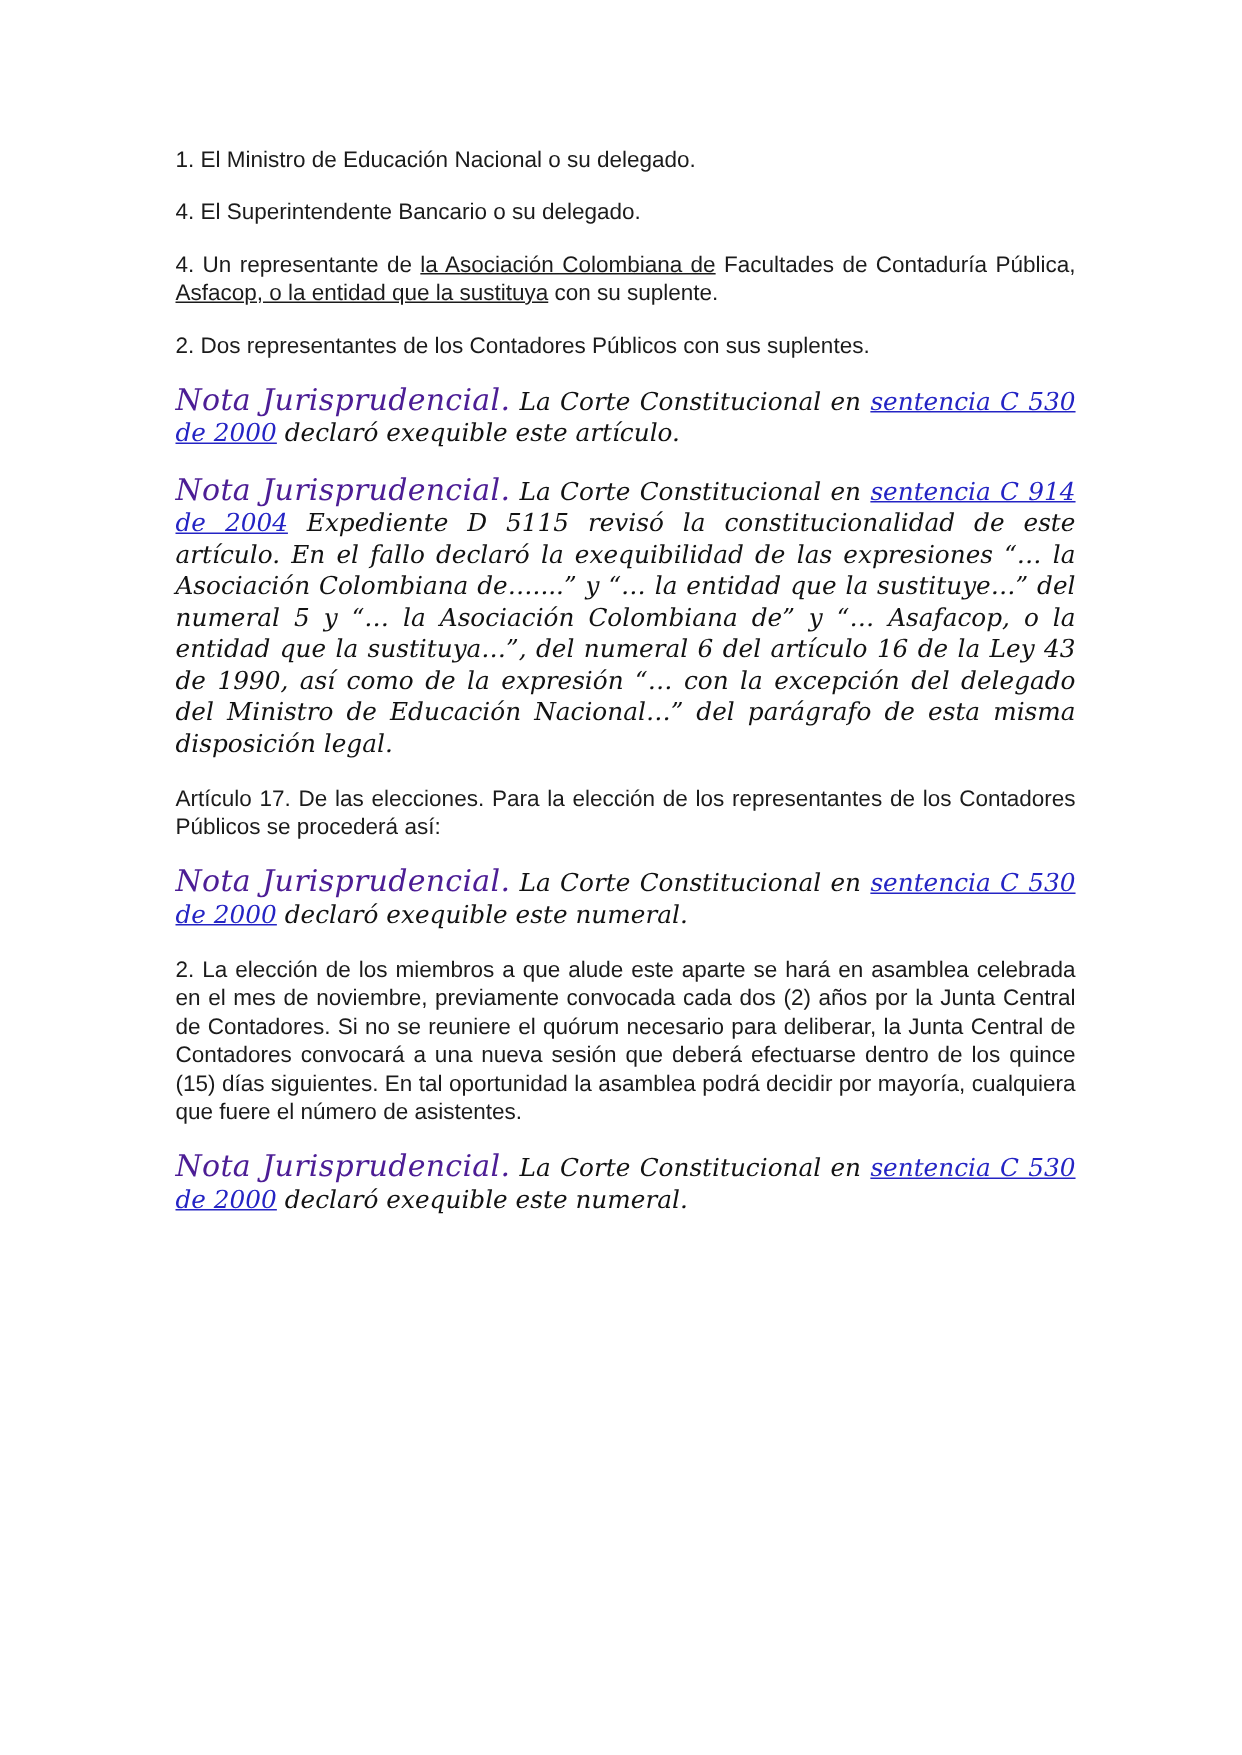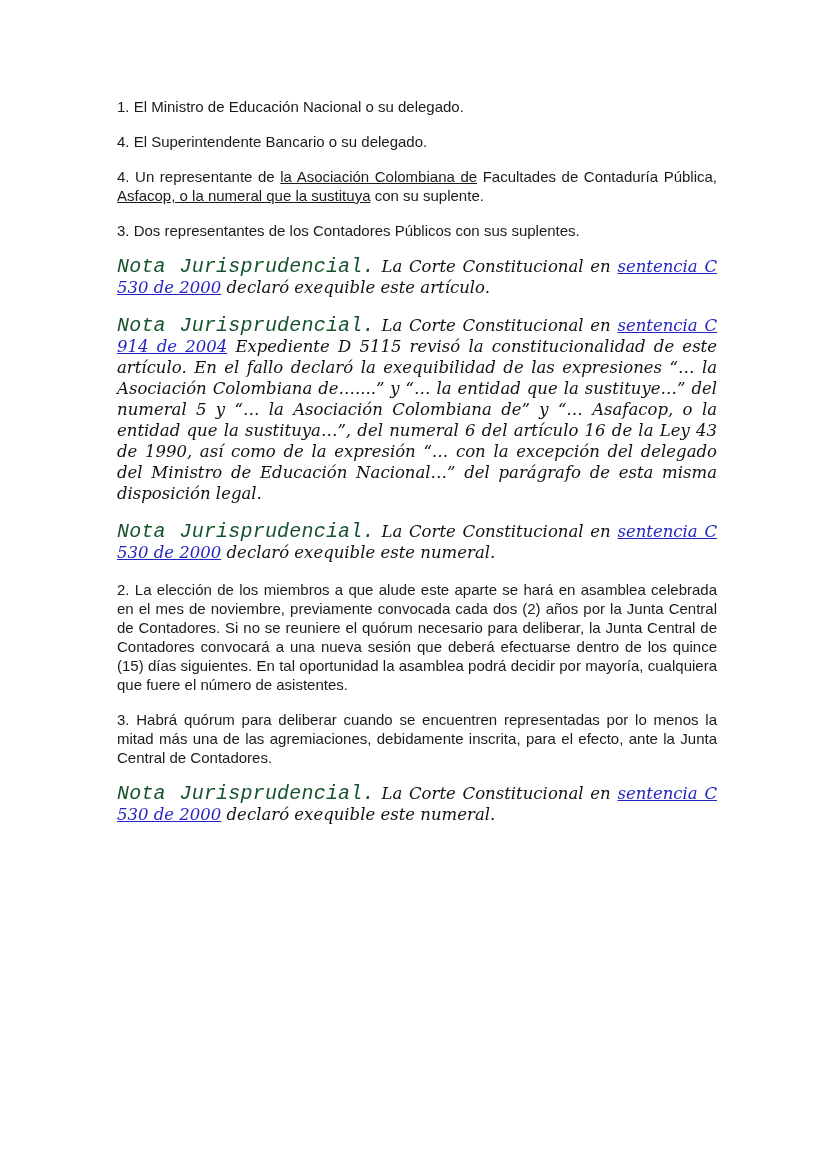--- a/index.html
+++ b/index.html
@@ -34,55 +34,54 @@
   .nota {
     margin: 0 0 17px 0;
     font-family: "DejaVu Serif", serif;
     font-style: italic;
     font-size: 16.5px;
     line-height: 21px;
     text-align: justify;
     color: #121212;
   }
   .nota-lead {
-    color: #14532d;
+    color: #4c1d95;
     font-size: 20px;
     letter-spacing: 0.2px;
-    font-family: Liberation Mono, monospace;
   }
   a.link {
     color: #2424c4;
     text-decoration: underline;
     cursor: pointer;
   }
 </style>
 </head>
 <body>
 
 <div class="page">
 
   <p class="para"><span>1. El Ministro de Educación Nacional o su delegado.</span></p>
 
 
 
   <p class="para"><span>4. El Superintendente Bancario o su delegado.</span></p>
 
 
-  <p class="para"><span>4. Un representante de </span><span class="u">la Asociación Colombiana de</span><span> Facultades de Contaduría Pública, </span><span class="u">Asfacop, o la numeral que la sustituya</span><span> con su suplente.</span></p>
+  <p class="para"><span>4. Un representante de </span><span class="u">la Asociación Colombiana de</span><span> Facultades de Contaduría Pública, </span><span class="u">Asfacop, o la entidad que la sustituya</span><span> con su suplente.</span></p>
 
-  <p class="para"><span>3. Dos representantes de los Contadores Públicos con sus suplentes.</span></p>
+  <p class="para"><span>2. Dos representantes de los Contadores Públicos con sus suplentes.</span></p>
 
 
   <p class="nota"><span class="nota-lead">Nota Jurisprudencial.</span><span> La Corte Constitucional en </span><a class="link">sentencia C 530 de 2000</a><span> declaró exequible este artículo.</span></p>
 
   <p class="nota"><span class="nota-lead">Nota Jurisprudencial.</span><span> La Corte Constitucional en </span><a class="link">sentencia C 914 de 2004</a><span> Expediente D 5115 revisó la constitucionalidad de este artículo. En el fallo declaró la exequibilidad de las expresiones “… la Asociación Colombiana de…....” y “… la entidad que la sustituye…” del numeral 5 y “… la Asociación Colombiana de” y “… Asafacop, o la entidad que la sustituya…”, del numeral 6 del artículo 16 de la Ley 43 de 1990, así como de la expresión “… con la excepción del delegado del Ministro de Educación Nacional…” del parágrafo de esta misma disposición legal.</span></p>
 
+  <p class="para"><span>Artículo 17. De las elecciones. Para la elección de los representantes de los Contadores Públicos se procederá así:</span></p>
 
 
   <p class="nota"><span class="nota-lead">Nota Jurisprudencial.</span><span> La Corte Constitucional en </span><a class="link">sentencia C 530 de 2000</a><span> declaró exequible este numeral.</span></p>
 
   <p class="para"><span>2. La elección de los miembros a que alude este aparte se hará en asamblea celebrada en el mes de noviembre, previamente convocada cada dos (2) años por la Junta Central de Contadores. Si no se reuniere el quórum necesario para deliberar, la Junta Central de Contadores convocará a una nueva sesión que deberá efectuarse dentro de los quince (15) días siguientes. En tal oportunidad la asamblea podrá decidir por mayoría, cualquiera que fuere el número de asistentes.</span></p>
 
-  <p class="para"><span>3. Habrá quórum para deliberar cuando se encuentren representadas por lo menos la mitad más una de las agremiaciones, debidamente inscrita, para el efecto, ante la Junta Central de Contadores.</span></p>
 
   <p class="nota"><span class="nota-lead">Nota Jurisprudencial.</span><span> La Corte Constitucional en </span><a class="link">sentencia C 530 de 2000</a><span> declaró exequible este numeral.</span></p>
 
 </div>
 
 </body></html>

